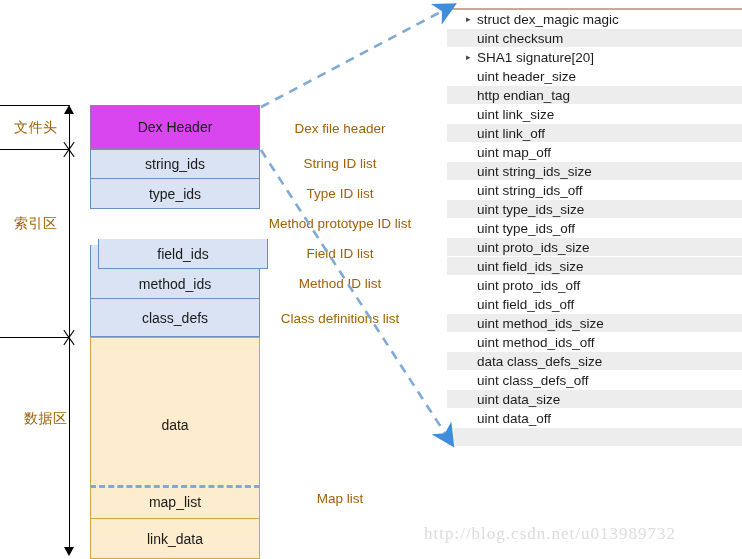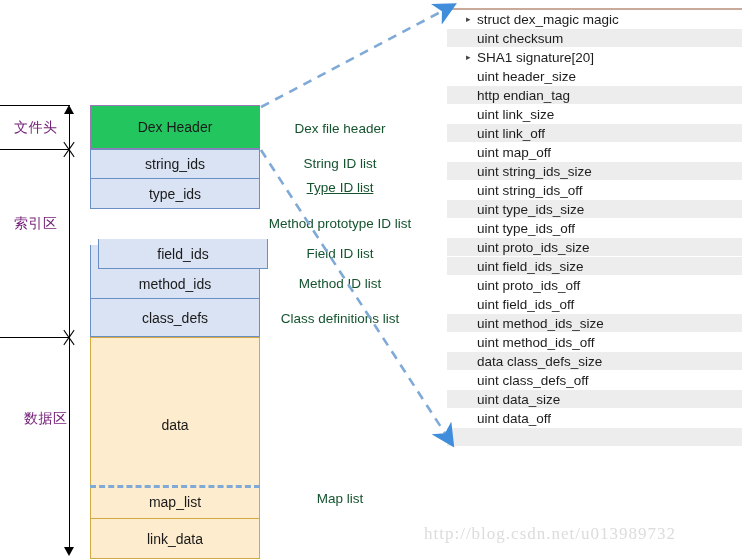--- a/index.html
+++ b/index.html
@@ -15,21 +15,21 @@
     width: 742px;
     height: 559px;
     background: #ffffff;
     overflow: hidden;
   }
 
   
   .bracket-label {
     position: absolute;
     font-size: 14px;
-    color: #701a75;
+    color: #a16207;
     white-space: nowrap;
     letter-spacing: 0.5px;
   }
   .hline {
     position: absolute;
     height: 0;
     border-top: 1px solid #000;
   }
   .axis-line {
     position: absolute;
@@ -67,21 +67,21 @@
     left: 90px;
     width: 170px;
     box-sizing: border-box;
     display: flex;
     align-items: center;
     justify-content: center;
     font-size: 14px;
     color: #1a1a1a;
   }
   .block.header {
-    background: #22c55e;
+    background: #d946ef;
     border: 1px solid #9a77b5;
   }
   .block.ids {
     background: #dae3f3;
     border: 1px solid #6a8fc4;
     border-top: none;
     justify-content: center;
   }
   .block.ids.first { border-top: 1px solid #6a8fc4; }
   .block.data {
@@ -97,21 +97,21 @@
     left: 90px;
     width: 170px;
     height: 0;
     border-top: 3px dashed #7fa9d6;
   }
 
   
   .desc {
     position: absolute;
     font-size: 13.5px;
-    color: #14532d;
+    color: #a16207;
     white-space: nowrap;
     text-align: left;
     transform: translateX(-50%);
   }
 
   
   #field-panel {
     position: absolute;
     left: 447px;
     top: 8px;
@@ -206,21 +206,21 @@
   <div class="block data" style="top:485px; height:34px; border-top:none;">
     <span class="block-text">map_list</span>
   </div>
   <div class="block data" style="top:519px; height:40px;">
     <span class="block-text">link_data</span>
   </div>
   <div class="dashed-divider" style="top:485px;"></div>
 
   <div class="desc" style="left:340px; top:121px;">Dex file header</div>
   <div class="desc" style="left:340px; top:156px;">String ID list</div>
-  <div class="desc" style="left:340px; top:180px;text-decoration:underline;">Type ID list</div>
+  <div class="desc" style="left:340px; top:186px;">Type ID list</div>
   <div class="desc" style="left:340px; top:216px;">Method prototype ID list</div>
   <div class="desc" style="left:340px; top:246px;">Field ID list</div>
   <div class="desc" style="left:340px; top:276px;">Method ID list</div>
   <div class="desc" style="left:340px; top:311px;">Class definitions list</div>
   <div class="desc" style="left:340px; top:491px;">Map list</div>
 
   <div id="field-panel">
     <div class="field-row odd"><span class="tri">▸</span><span>struct dex_magic magic</span></div>
     <div class="field-row even"><span>uint checksum</span></div>
     <div class="field-row odd"><span class="tri">▸</span><span>SHA1 signature[20]</span></div>

